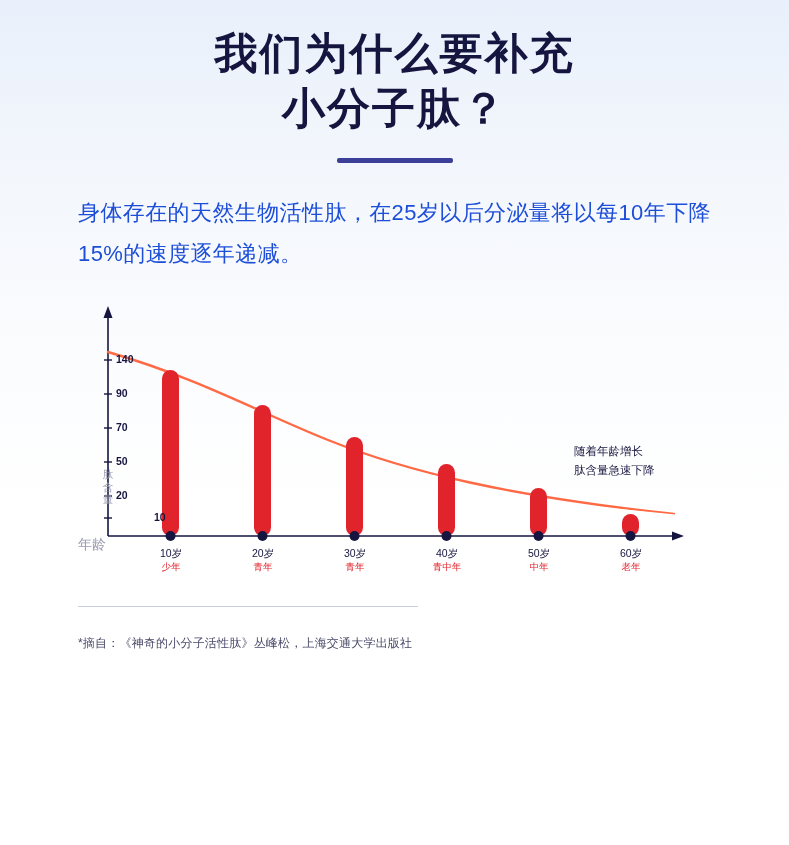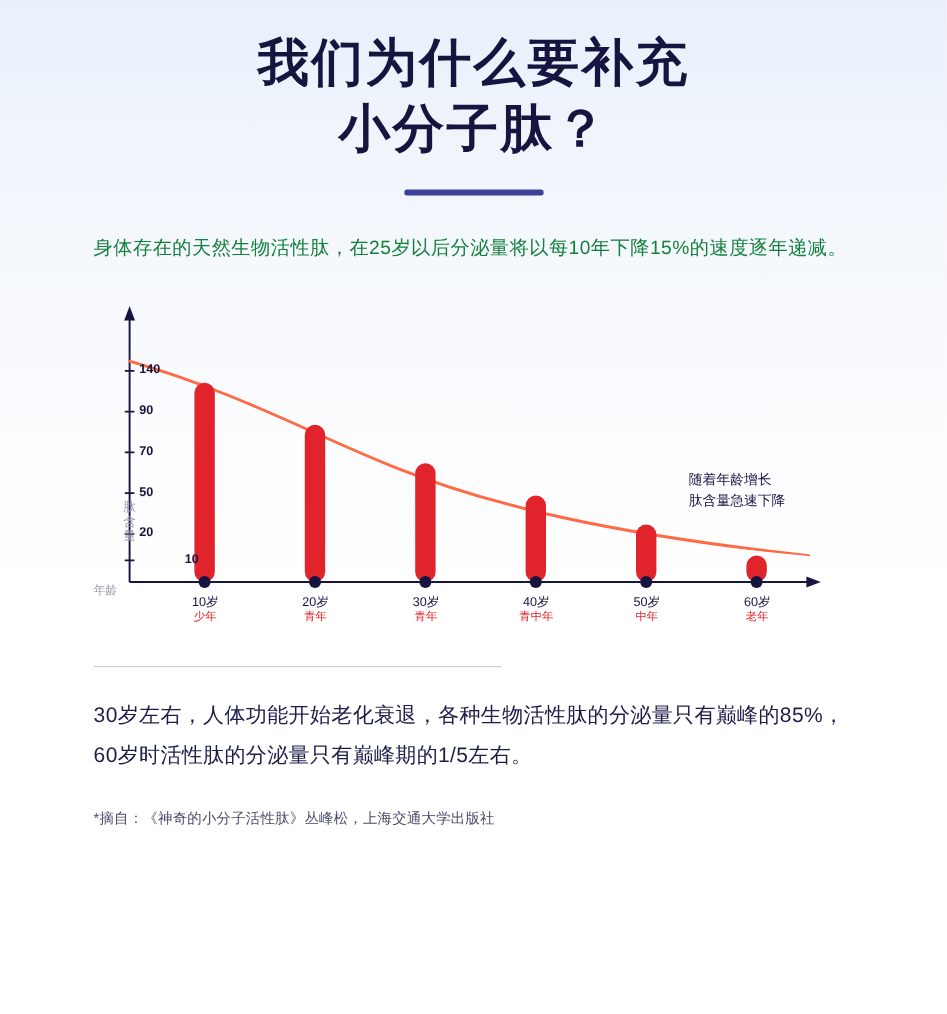--- a/index.html
+++ b/index.html
@@ -40,23 +40,23 @@
     width: 116px;
     height: 5px;
     background: #3b3f98;
     border-radius: 2px;
     margin: 22px auto 0 auto;
   }
 
   
   .intro {
     margin: 30px 78px 0 78px;
-    font-size: 16px;
+    font-size: 22px;
     line-height: 1.85;
-    color: #15803d;
+    color: #1d4ed8;
     letter-spacing: 0.4px;
   }
 
   
   .chart-wrap {
     position: relative;
     margin: 26px 0 0 0;
     height: 300px;
   }
   .chart-inner {
@@ -80,21 +80,21 @@
     font-size: 10.5px;
     color: #9a9ab0;
     line-height: 1.15;
     text-align: center;
     letter-spacing: 0;
   }
   .x-axis-title {
     position: absolute;
     left: 0px;
     top: 236px;
-    font-size: 10px;
+    font-size: 14px;
     color: #9a9ab0;
   }
 
   .ytick {
     position: absolute;
     font-size: 10.5px;
     color: #15153f;
     font-weight: bold;
     text-align: left;
   }
@@ -243,17 +243,16 @@
       <div class="note">
         <div>随着年龄增长</div>
         <div>肽含量急速下降</div>
       </div>
 
     </div>
   </div>
 
   <div class="divider"></div>
 
-  <div class="outro">30岁左右，人体功能开始老化衰退，各种生物活性肽的分泌量只有巅峰的85%，60岁时活性肽的分泌量只有巅峰期的1/5左右。</div>
 
   <div class="source">*摘自：《神奇的小分子活性肽》丛峰松，上海交通大学出版社</div>
 
 </div>
 
 </body></html>

